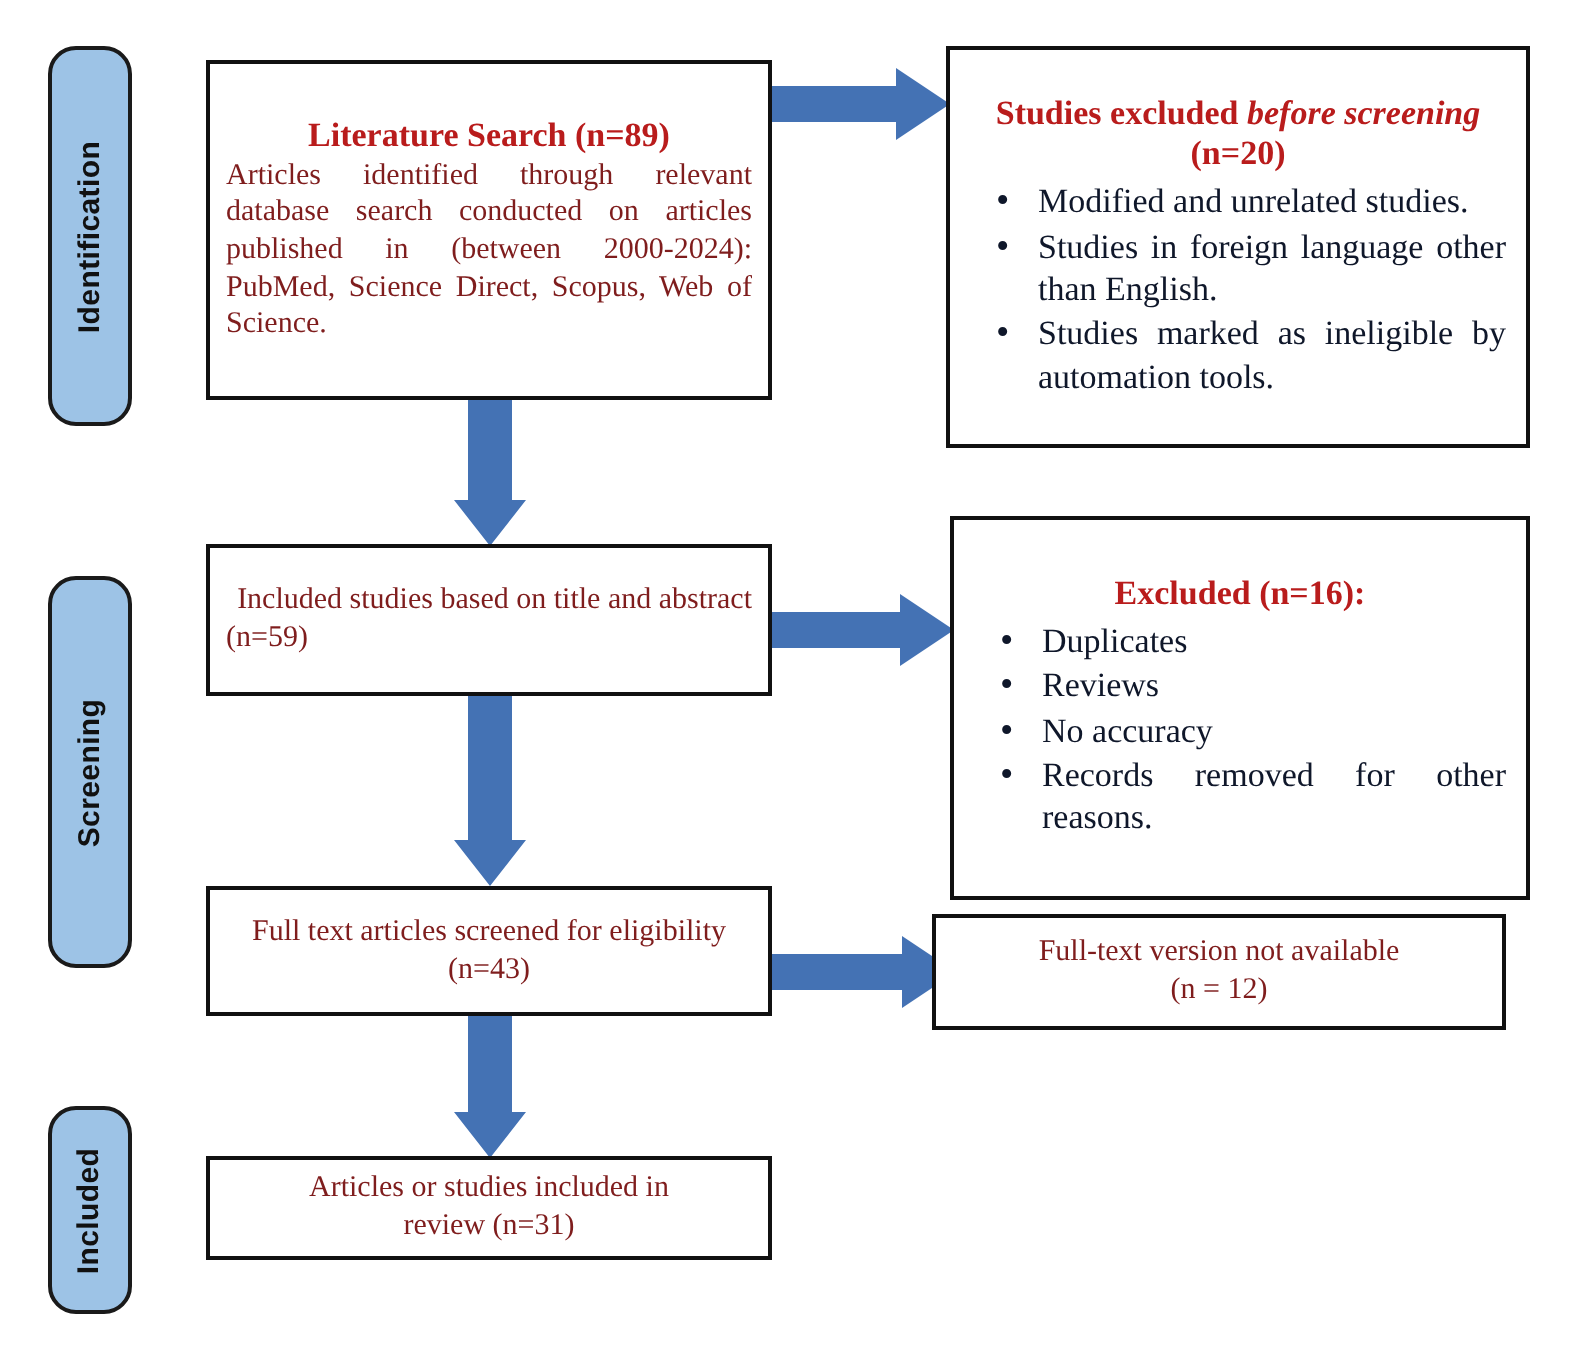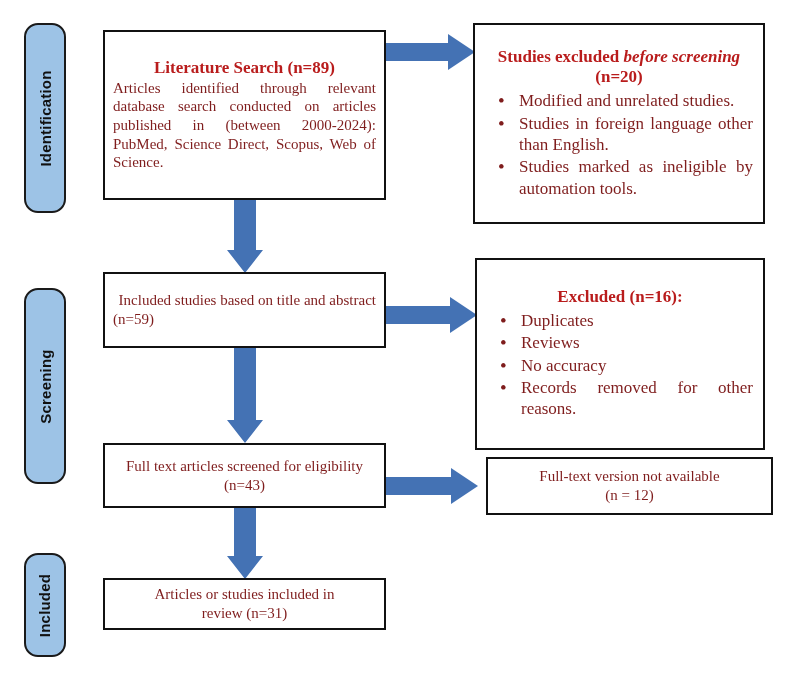--- a/index.html
+++ b/index.html
@@ -71,21 +71,21 @@
     text-align-last:left;
   }
   ul.bullets{
     margin:2px 0 0 0;
     padding-left:34px;
     list-style:none;
   }
   ul.bullets li{
     font-size:17px;
     line-height:1.26;
-    color:#7f1d1d;
+    color:#0f172a;
     position:relative;
     text-align:justify;
     text-align-last:left;
     margin-bottom:1px;
   }
   ul.bullets li.plain{text-align:right;text-align-last:left;}
   ul.bullets li:before{
     content:"\2022";
     position:absolute;
     left:-21px;
@@ -172,21 +172,21 @@
   <div class="flow-box" style="left:103px;top:443px;width:283px;height:65px;">
     <div class="box-body center">Full text articles screened for eligibility (n=43)</div>
   </div>
 
   <div class="arrow" style="left:386px;top:466px;width:93px;height:40px;">
     <svg width="93" height="40" viewBox="0 0 93 40">
       <polygon points="0,11 65,11 65,2 92,20 65,38 65,29 0,29" fill="#4472B4"></polygon>
     </svg>
   </div>
 
-  <div class="flow-box" style="left:486px;top:457px;width:287px;height:58px;font-family:Liberation Serif, serif;">
+  <div class="flow-box" style="left:466px;top:457px;width:287px;height:58px;font-family:Liberation Serif, serif;">
     <div class="box-body center">Full-text version not available</div>
     <div class="box-body center">(n = 12)</div>
   </div>
 
   <div class="arrow" style="left:226px;top:508px;width:38px;height:72px;">
     <svg width="38" height="72" viewBox="0 0 38 72">
       <polygon points="8,0 30,0 30,48 37,48 19,71 1,48 8,48" fill="#4472B4"></polygon>
     </svg>
   </div>
 

